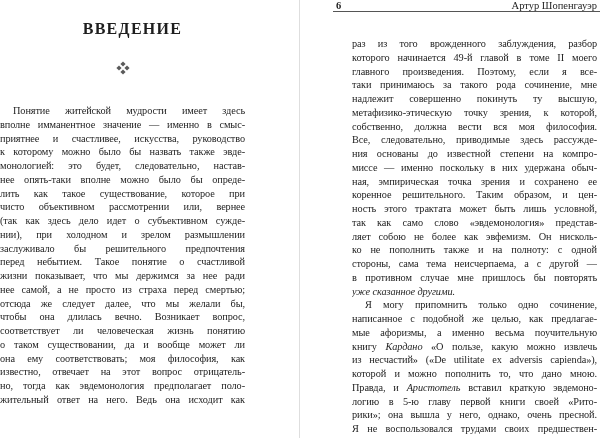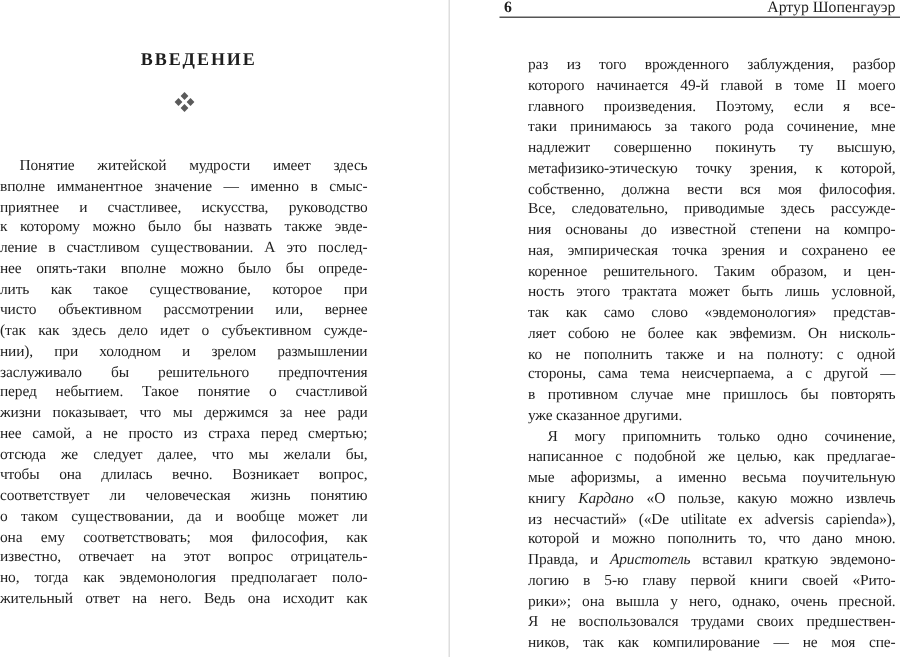--- a/index.html
+++ b/index.html
@@ -14,40 +14,40 @@
     background: var(--page-bg, #ffffff);
   }
   .page { position:absolute; top:0; height:438px; }
   .page-left  { left:0;   width:299px; }
   .page-right { left:300px; width:300px; }
   .page-divider {
     position:absolute; left:299px; top:0; width:1px; height:438px;
     background: var(--divider-color, #dedede);
   }
   .chapter-title {
-    position:absolute; top:32px; left:0; width:245px;
-    text-align:center; font-size:12px; font-weight:bold;
+    position:absolute; top:20px; left:0; width:245px;
+    text-align:center; font-size:16px; font-weight:bold;
     letter-spacing:1.3px; color: var(--text-color, #1e1e1e); padding-left: 20px;
   }
   .ornament {
     position:absolute; top:61px; left:0; width:245px;
     text-align:center; line-height:0;
   }
   .ornament svg { display:inline-block; }
   .body-text { position:absolute; }
   .page-left  .body-text { top:104px; left:0;  width:245px; }
   .page-right .body-text { top:37px;  left:52px; width:245px; }
   .line {
     font-size:10.3px; line-height:13.75px; height:13.75px;
     letter-spacing:-0.1px;
     text-align:justify; text-align-last:justify;
     overflow:hidden; hyphens:none;
   }
   .line.indent { text-indent:13px; }
-  .line.last   { text-align-last:left; }
+  .line.last   { text-align-last:left;font-style:italic; }
   .line .it    { font-style:italic; }
   .running-header {
     position:absolute; top:0; left:33px; right:0; height:12px;
     border-bottom:1px solid var(--rule-color, #555555);
     display:flex; justify-content:space-between; align-items:flex-start;
     padding:0 3px; font-size:10.5px; line-height:11px;
   }
   .page-number { font-weight:bold; }
 </style>
 </head>
@@ -63,21 +63,21 @@
         <path d="M3 4.4 L5.6 7 3 9.6 0.4 7 Z"></path>
         <path d="M11 4.4 L13.6 7 11 9.6 8.4 7 Z"></path>
         <path d="M7 8.4 L9.6 11 7 13.6 4.4 11 Z"></path>
       </svg>
     </div>
     <div class="body-text">
         <div class="line indent"><span>Понятие житейской мудрости имеет здесь</span></div>
         <div class="line"><span>вполне имманентное значение — именно в смыс-</span></div>
         <div class="line"><span>приятнее и счастливее, искусства, руководство</span></div>
         <div class="line"><span>к которому можно было бы назвать также эвде-</span></div>
-        <div class="line"><span>ление в счастливом существовании. А это послед-</span></div>
+        <div class="line"><span>монологией: это будет, следовательно, настав-</span></div>
         <div class="line"><span>нее опять-таки вполне можно было бы опреде-</span></div>
         <div class="line"><span>лить как такое существование, которое при</span></div>
         <div class="line"><span>чисто объективном рассмотрении или, вернее</span></div>
         <div class="line"><span>(так как здесь дело идет о субъективном сужде-</span></div>
         <div class="line"><span>нии), при холодном и зрелом размышлении</span></div>
         <div class="line"><span>заслуживало бы решительного предпочтения</span></div>
         <div class="line"><span>перед небытием. Такое понятие о счастливой</span></div>
         <div class="line"><span>жизни показывает, что мы держимся за нее ради</span></div>
         <div class="line"><span>нее самой, а не просто из страха перед смертью;</span></div>
         <div class="line"><span>отсюда же следует далее, что мы желали бы,</span></div>
@@ -101,20 +101,21 @@
     <div class="body-text">
         <div class="line"><span>раз из того врожденного заблуждения, разбор</span></div>
         <div class="line"><span>которого начинается 49-й главой в томе II моего</span></div>
         <div class="line"><span>главного произведения. Поэтому, если я все-</span></div>
         <div class="line"><span>таки принимаюсь за такого рода сочинение, мне</span></div>
         <div class="line"><span>надлежит совершенно покинуть ту высшую,</span></div>
         <div class="line"><span>метафизико-этическую точку зрения, к которой,</span></div>
         <div class="line"><span>собственно, должна вести вся моя философия.</span></div>
         <div class="line"><span>Все, следовательно, приводимые здесь рассужде-</span></div>
         <div class="line"><span>ния основаны до известной степени на компро-</span></div>
+        <div class="line"><span>миссе — именно поскольку в них удержана обыч-</span></div>
         <div class="line"><span>ная, эмпирическая точка зрения и сохранено ее</span></div>
         <div class="line"><span>коренное решительного. Таким образом, и цен-</span></div>
         <div class="line"><span>ность этого трактата может быть лишь условной,</span></div>
         <div class="line"><span>так как само слово «эвдемонология» представ-</span></div>
         <div class="line"><span>ляет собою не более как эвфемизм. Он нисколь-</span></div>
         <div class="line"><span>ко не пополнить также и на полноту: с одной</span></div>
         <div class="line"><span>стороны, сама тема неисчерпаема, а с другой —</span></div>
         <div class="line"><span>в противном случае мне пришлось бы повторять</span></div>
         <div class="line last"><span>уже сказанное другими.</span></div>
         <div class="line indent"><span>Я могу припомнить только одно сочинение,</span></div>

